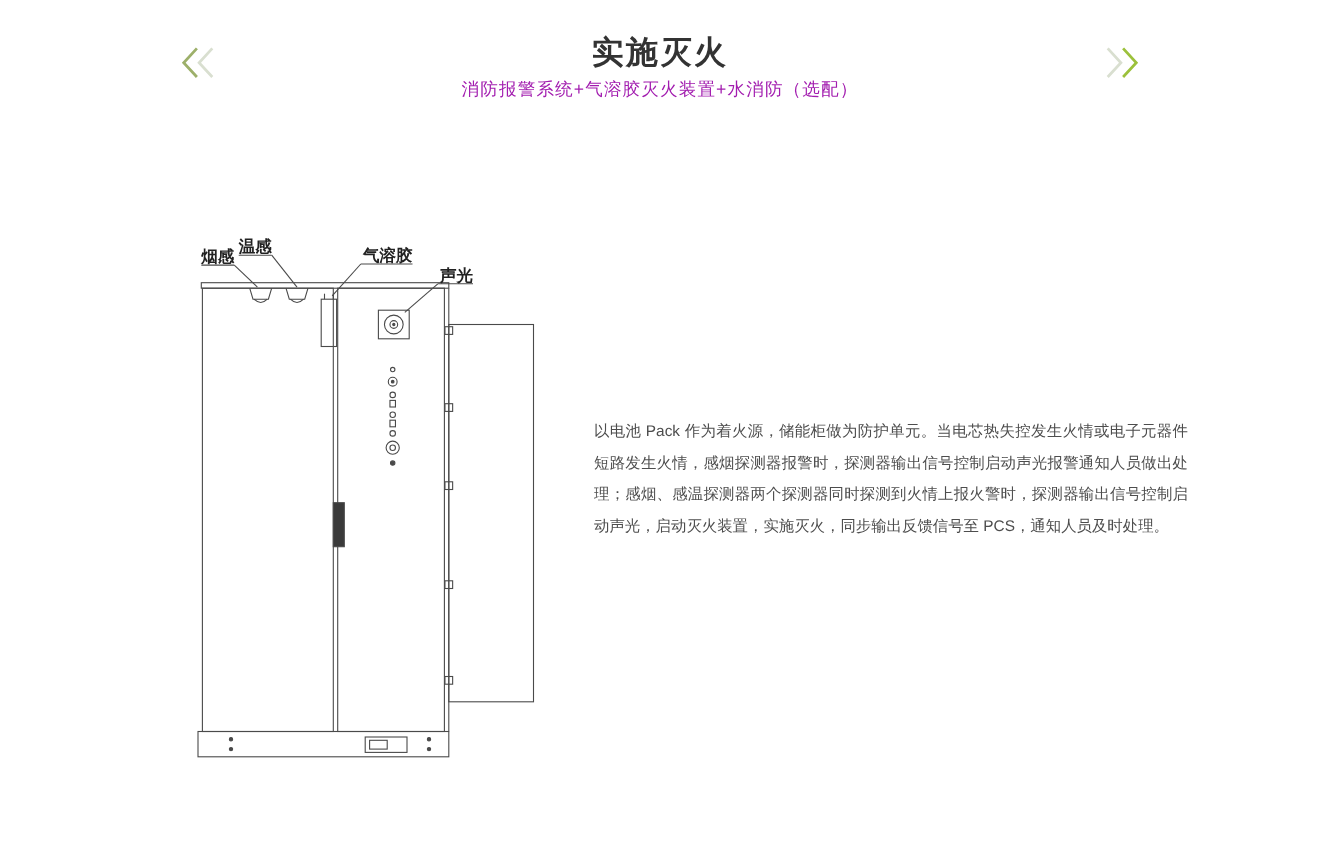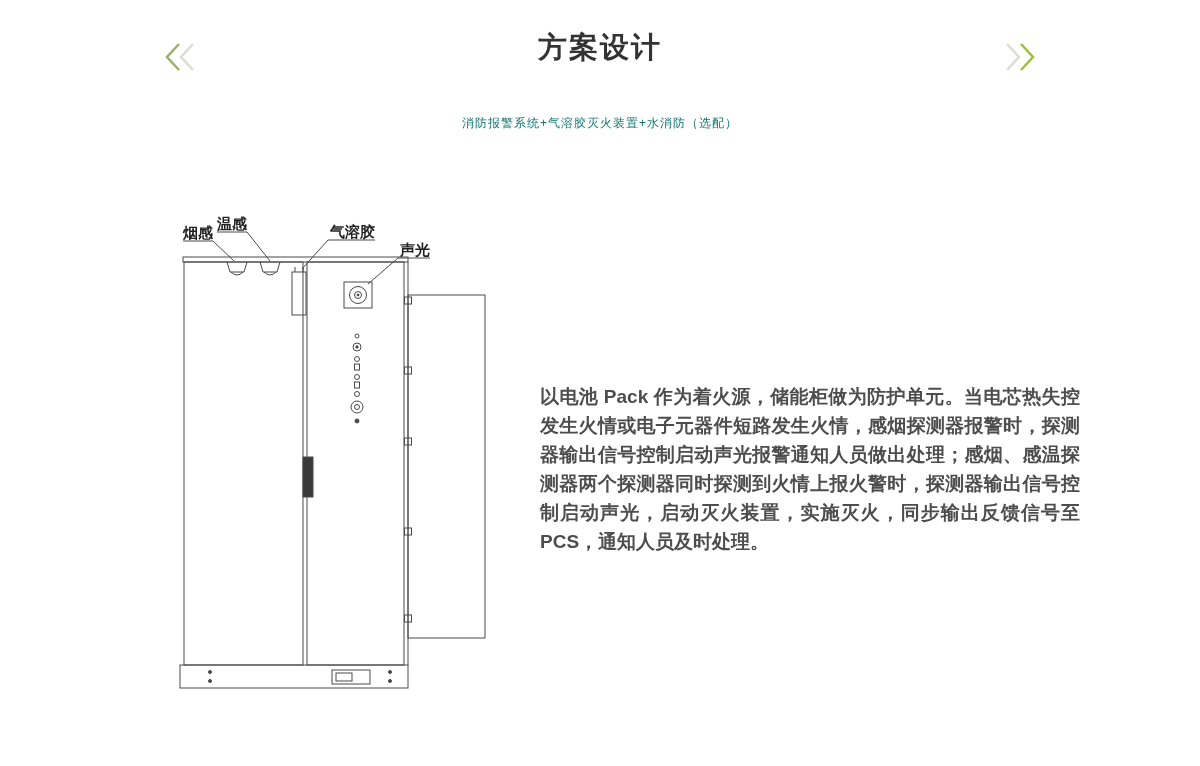--- a/index.html
+++ b/index.html
@@ -9,43 +9,43 @@
     font-family:"Liberation Sans","DejaVu Sans",sans-serif;
   }
   .slide{position:absolute;inset:0;background:#ffffff;}
   .page-title{
     position:absolute;top:28px;left:0;width:100%;
     text-align:center;font-size:29px;font-weight:bold;color:#333333;
     letter-spacing:2px;
   }
   .page-subtitle{
     position:absolute;top:71px;left:0;width:100%;
-    text-align:center;font-size:12px;color:#0f766e;letter-spacing:1px;margin-top:44px;
+    text-align:center;font-size:16px;color:#a21caf;letter-spacing:1px;
   }
   .nav-arrow{
     position:absolute;top:40px;width:42px;height:34px;cursor:pointer;
   }
   .nav-prev{left:162px;}
   .nav-next{left:996px;}
   .diagram-wrap{position:absolute;left:168px;top:205px;width:330px;height:500px;}
   .description{
     position:absolute;left:540px;top:363px;width:540px;
-    font-size:19px;line-height:29px;color:#4d4d4d;text-align:justify;font-weight:bold;
+    font-size:14px;line-height:29px;color:#4d4d4d;text-align:justify;
   }
   svg text{
     font-family:"Liberation Sans","DejaVu Sans",sans-serif;
     font-size:15px;font-weight:600;fill:#222222;
   }
 </style>
 </head>
 <body>
 
 <div class="slide">
 
-  <div class="page-title">方案设计</div>
+  <div class="page-title">实施灭火</div>
   <div class="page-subtitle">消防报警系统+气溶胶灭火装置+水消防（选配）</div>
 
   <div class="nav-arrow nav-prev">
     <svg width="42" height="34" viewBox="0 0 42 34">
       <polyline points="17,4 5,17 17,30" fill="none" stroke="#9db06a" stroke-width="2.5"></polyline>
       <polyline points="31,4 19,17 31,30" fill="none" stroke="#d9dfd0" stroke-width="2.5"></polyline>
     </svg>
   </div>
 
   <div class="nav-arrow nav-next">

